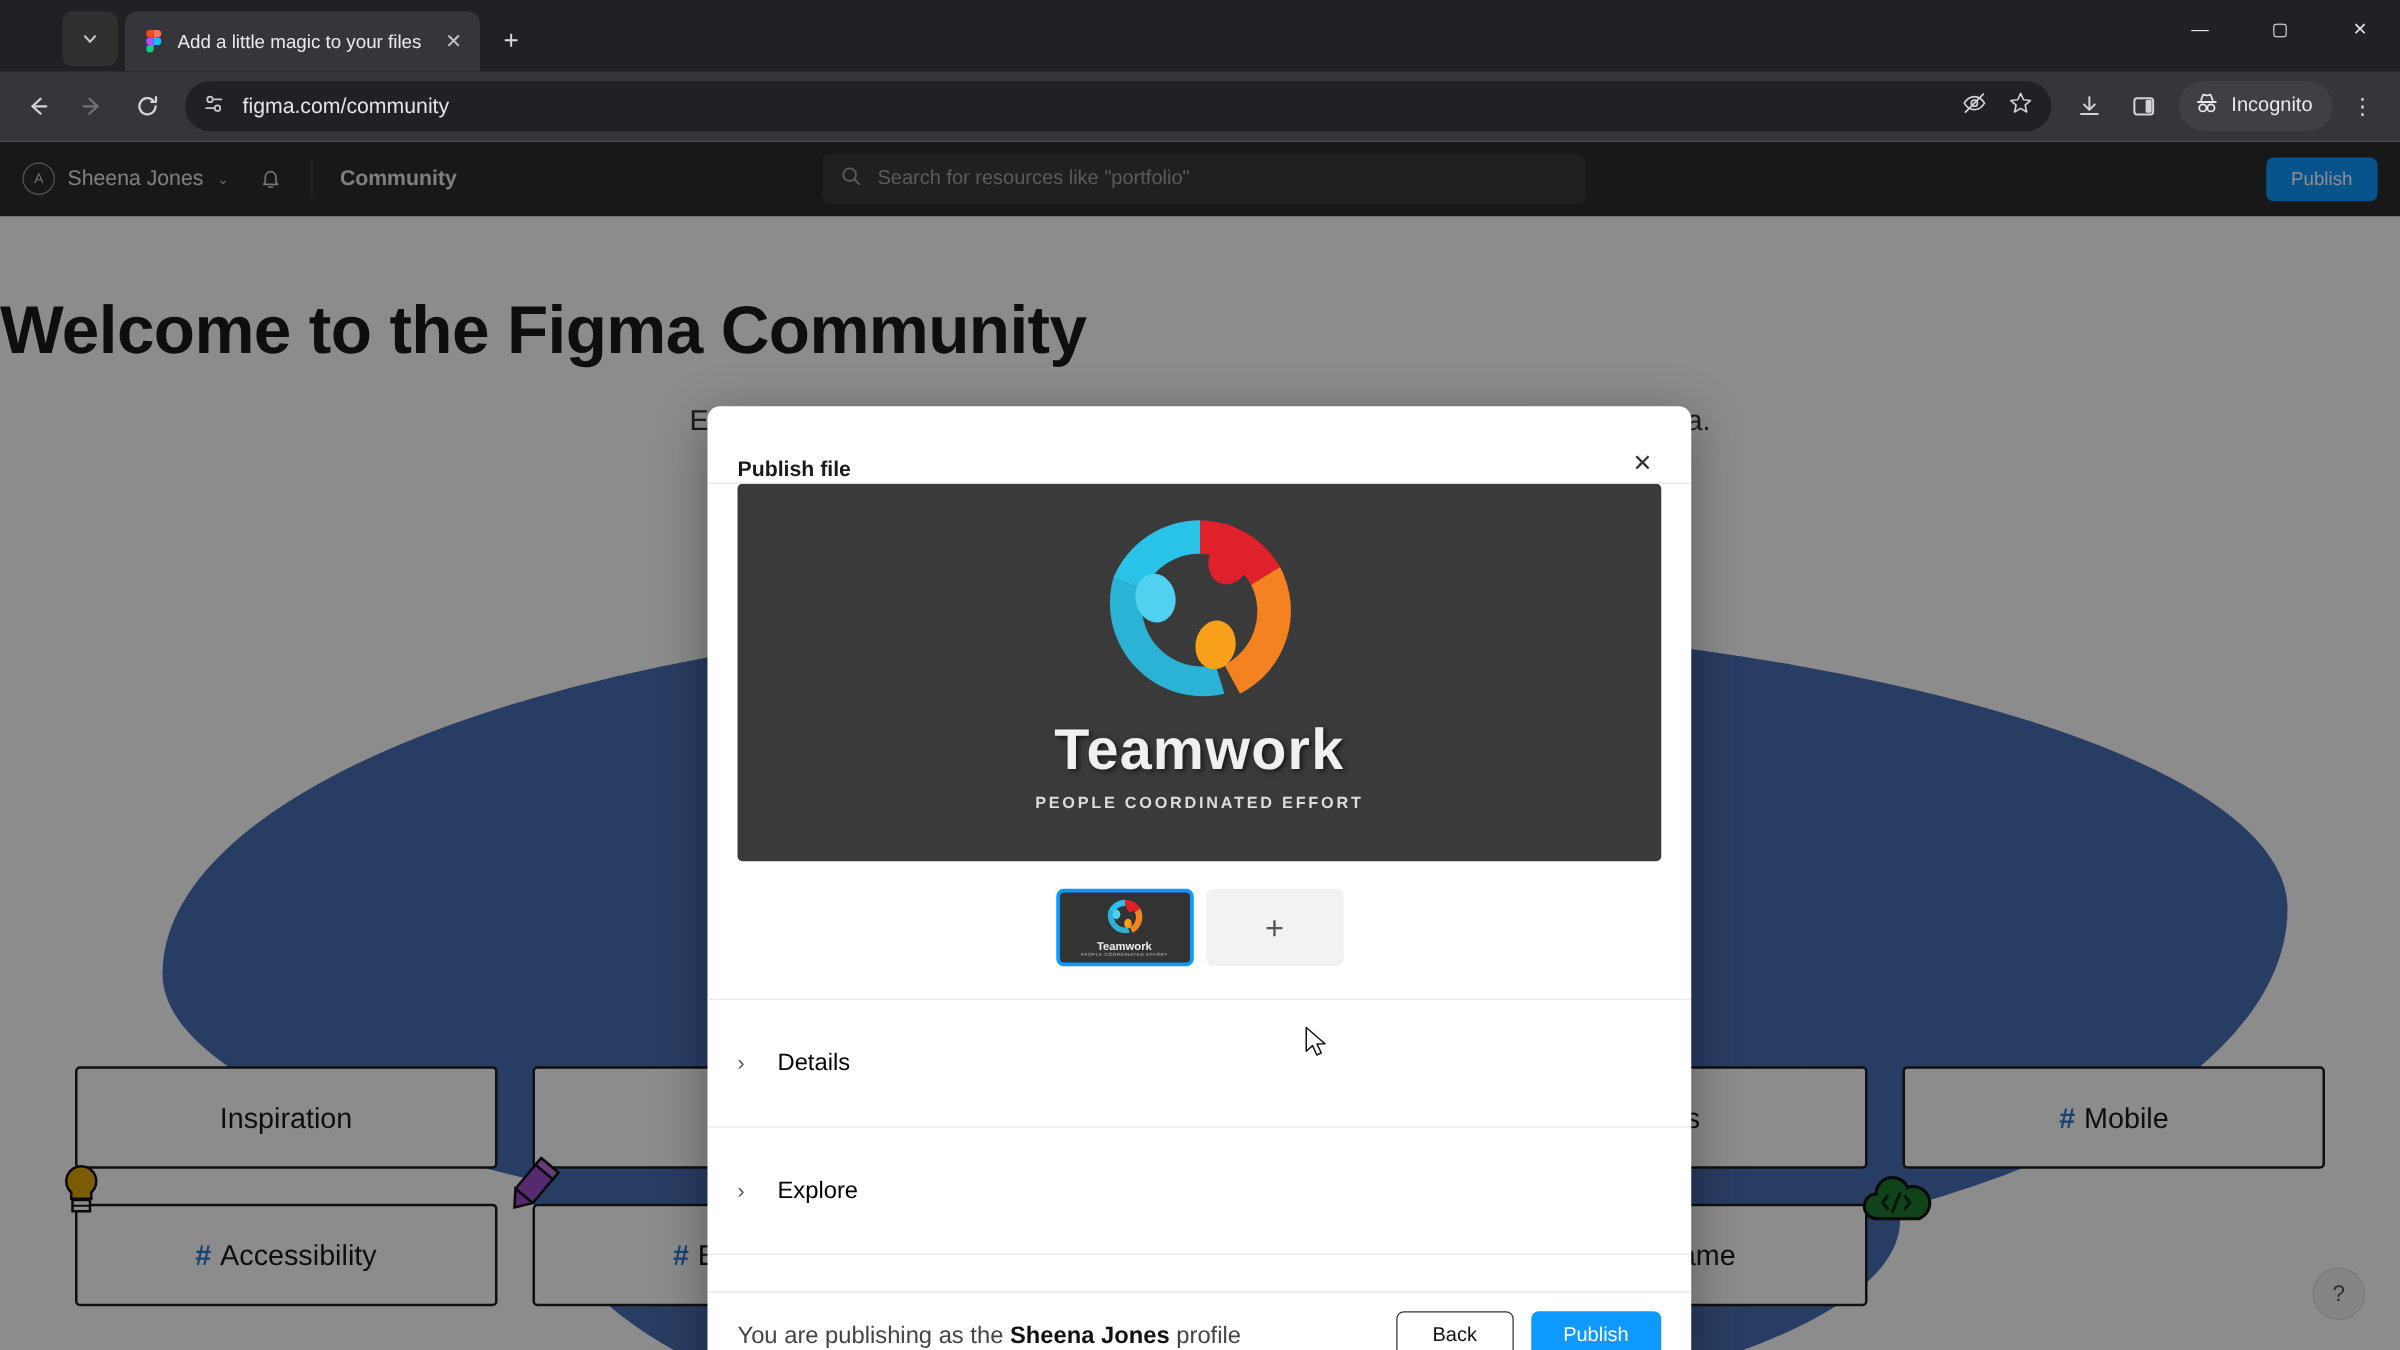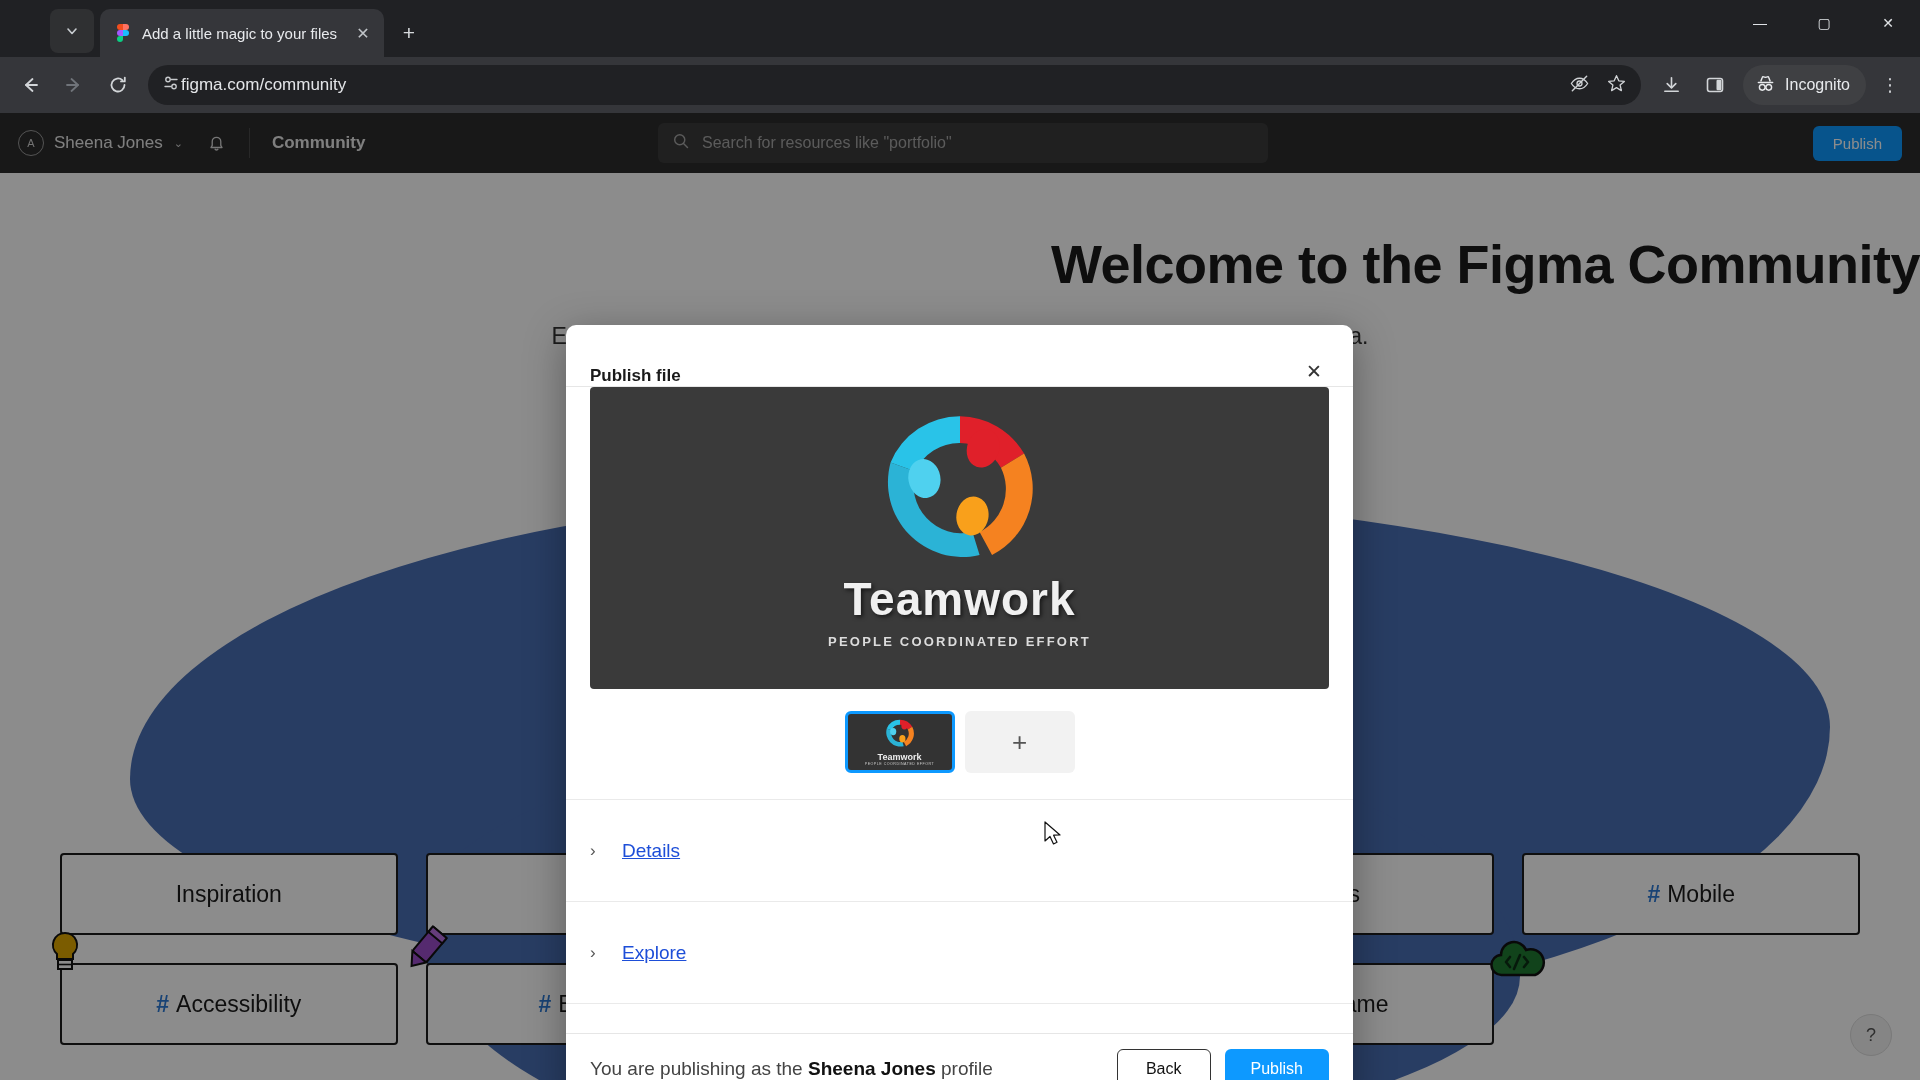--- a/index.html
+++ b/index.html
@@ -50,21 +50,21 @@
     display: flex; align-items: center; padding: 0 10px; gap: 4px;
   }
   .tb-icon {
     width: 40px; height: 40px; border-radius: 20px;
     display: flex; align-items: center; justify-content: center;
     color: #d2d5d8;
   }
   .tb-icon.disabled { color: #70747a; }
   .omnibox {
     flex: 1; height: 40px; background: #202124; border-radius: 20px;
-    display: flex; align-items: center; padding: 0 14px; gap: 1px;
+    display: flex; align-items: center; padding: 0 14px; gap: 14px;
     margin: 0 6px; position: relative;
   }
   .omnibox-url { color: #e3e5e8; font-size: 17px; }
   .omni-right { position: absolute; right: 14px; display: flex; gap: 16px; align-items: center; }
   .incognito-pill {
     height: 40px; border-radius: 20px; background: #3f4043;
     display: flex; align-items: center; gap: 9px; padding: 0 16px 0 12px;
     color: #e8eaed; font-size: 16px; margin-left: 4px;
   }
 
@@ -92,21 +92,21 @@
     gap: 12px; padding: 0 14px;
   }
   .fh-search-ph { color: #a6a6a6; font-size: 16px; }
   .fh-publish {
     position: absolute; right: 18px; background: #0d99ff; color: #fff;
     font-size: 15px; padding: 9px 20px; border-radius: 6px;
   }
 
   .hero { position: relative; height: 907px; background: #ffffff; }
   .hero-title {
-    text-align: right; font-size: 54px; font-weight: 700; color: #1a1a1a;
+    text-align: left; font-size: 54px; font-weight: 700; color: #1a1a1a;
     padding-top: 60px; letter-spacing: -0.5px;
   }
   .hero-sub { text-align: center; font-size: 23px; color: #333; margin-top: 28px; }
 
   .blob {
     position: absolute; left: 130px; top: 320px; width: 1700px; height: 520px;
     background: #4a6fb5;
     border-radius: 48% 52% 40% 60% / 55% 45% 55% 45%;
     opacity: 1;
   }
@@ -197,21 +197,21 @@
     display: flex; align-items: center; justify-content: center;
     color: #555; font-size: 26px; margin-left: 10px;
   }
 
   .section-divider { height: 1px; background: #eaeaea; margin-top: 26px; }
   .accordion {
     height: 102px; display: flex; align-items: center; padding: 0 24px; gap: 18px;
     border-bottom: 1px solid #eaeaea;
   }
   .acc-chev { color: #555; font-size: 17px; width: 14px; }
-  .acc-label { font-size: 19px; color: #1d4ed8; text-decoration: underline; }
+  .acc-label { font-size: 19px; color: #000000; }
 
   .modal-foot {
     height: 70px; flex: 0 0 70px; border-top: 1px solid #e6e6e6;
     display: flex; align-items: center; padding: 0 24px; gap: 14px;
   }
   .foot-note { font-size: 19px; color: #444; }
   .foot-note b { font-weight: 700; color: #111; }
   .btn-back {
     margin-left: auto; border: 1px solid #333; border-radius: 6px;
     padding: 10px 28px; font-size: 16px; color: #111; background: #fff;

